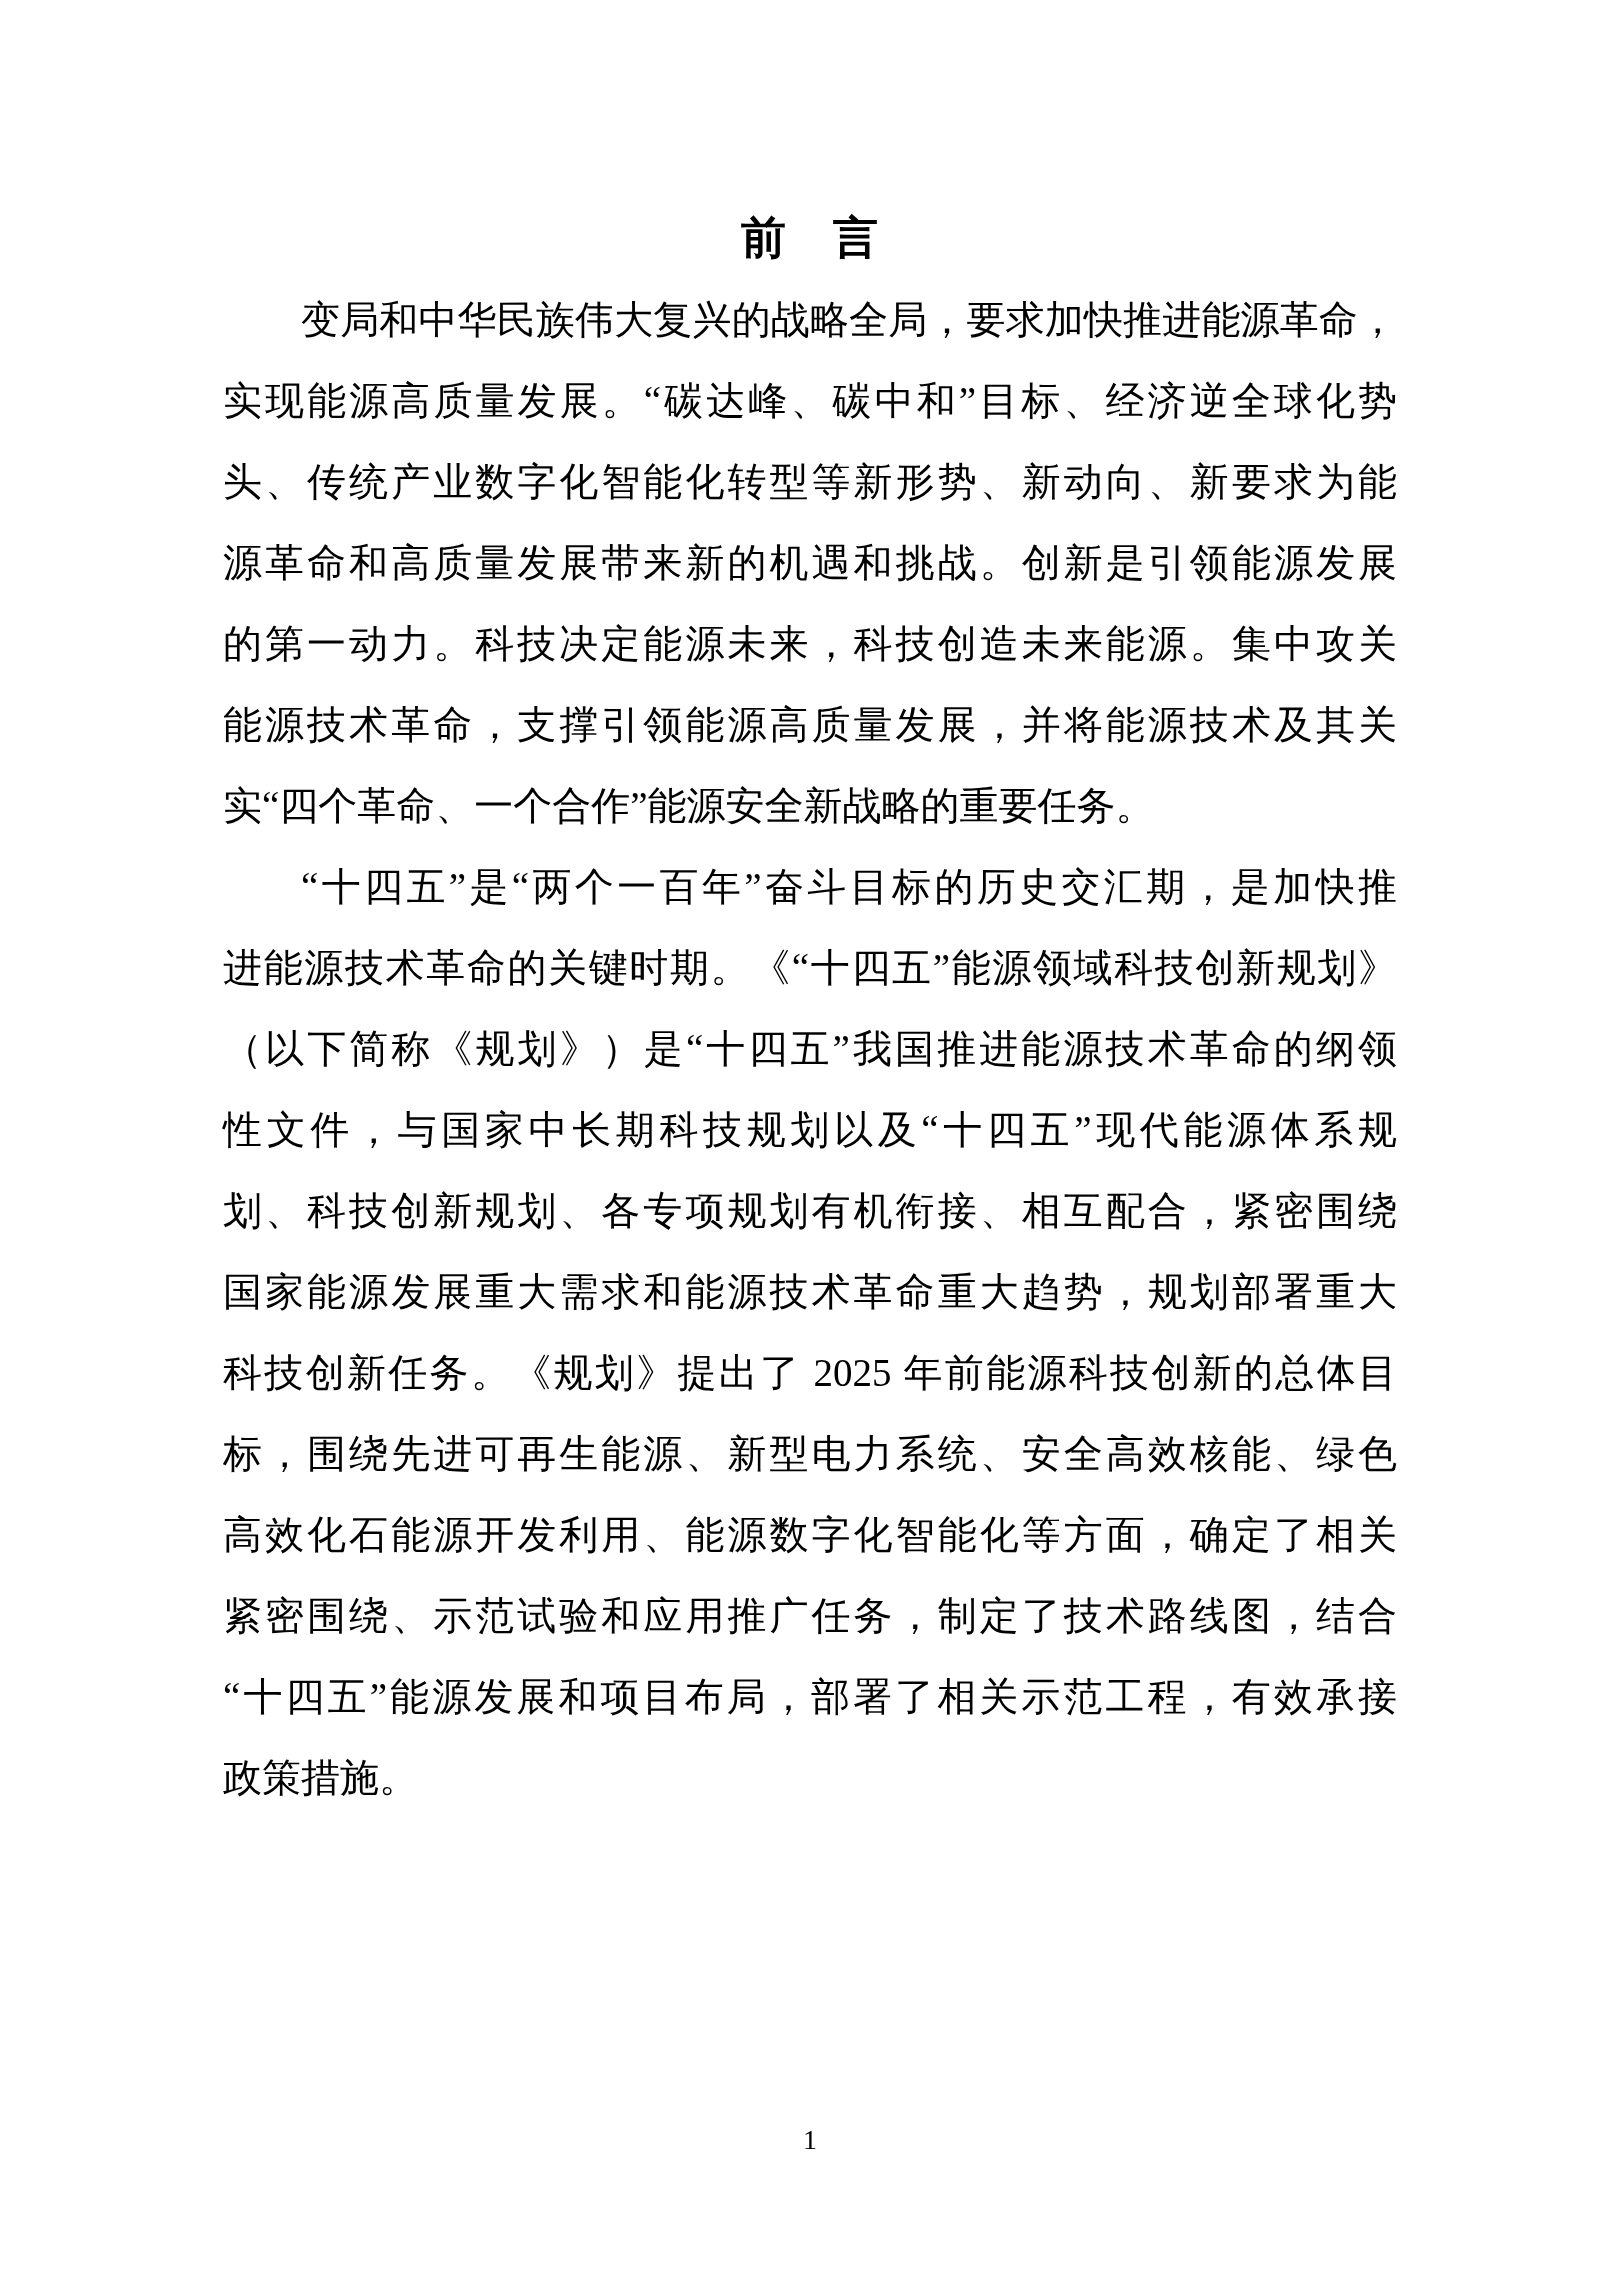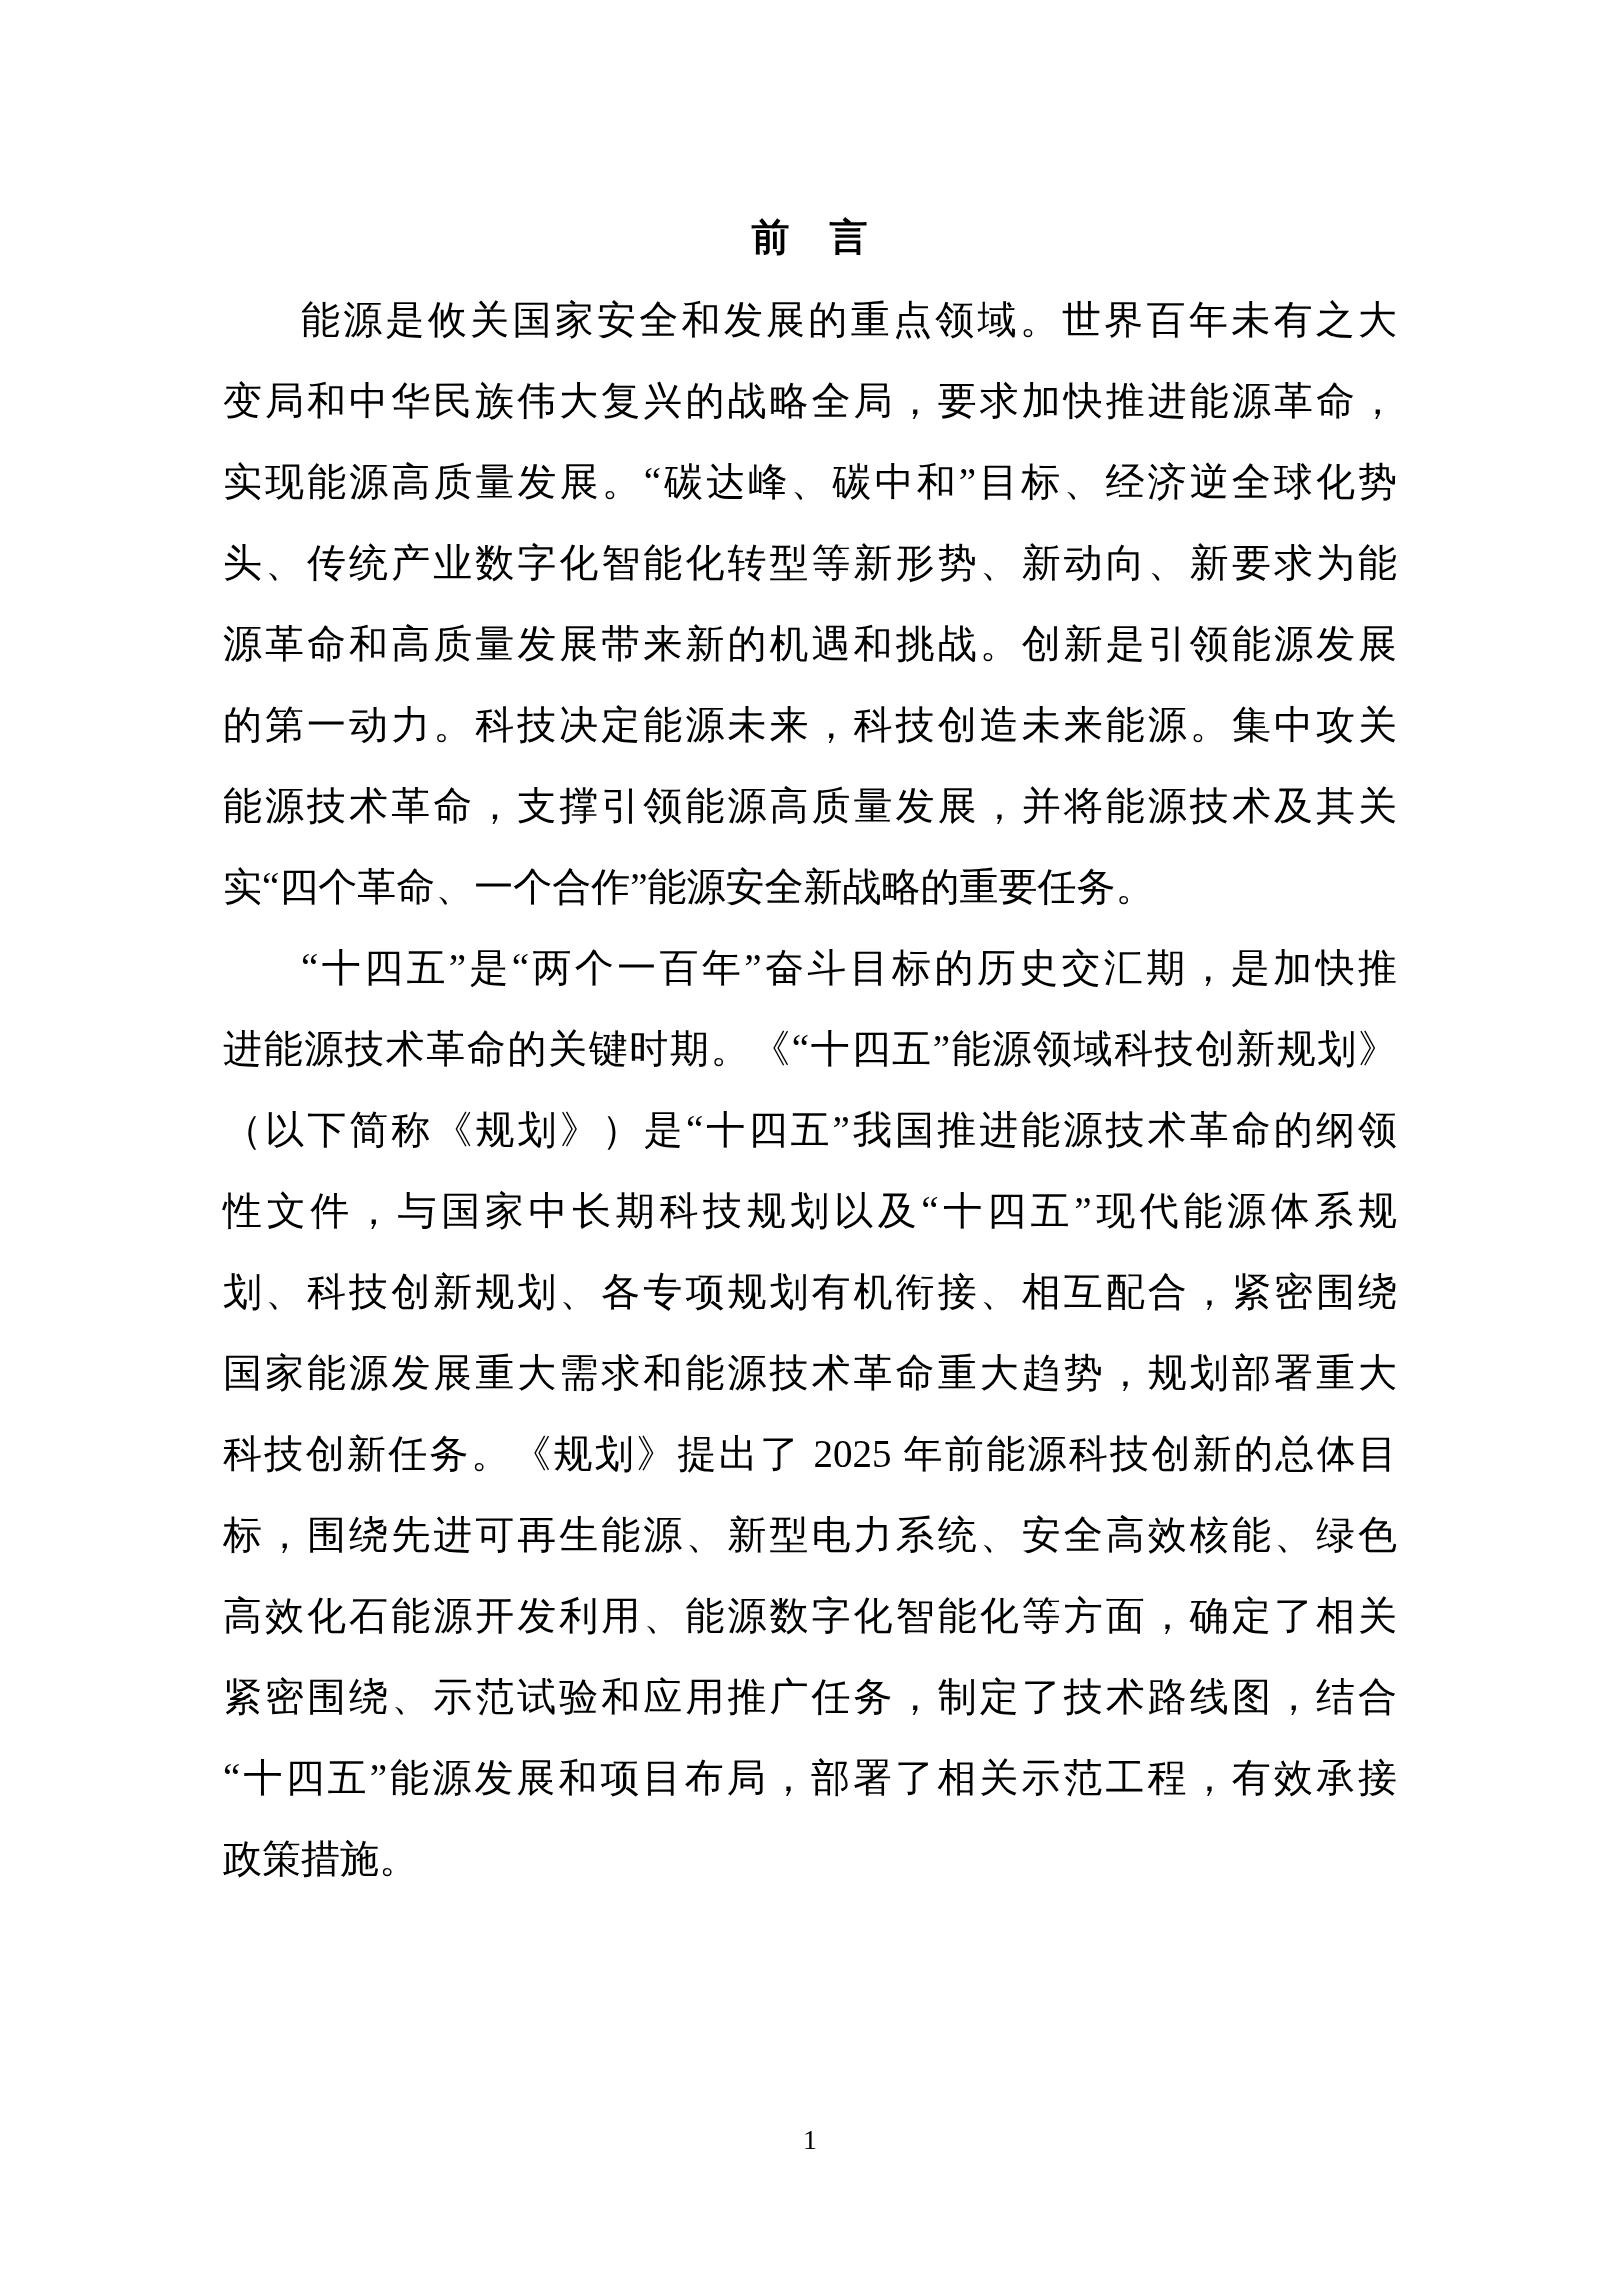--- a/index.html
+++ b/index.html
@@ -17,21 +17,21 @@
     font-family: "Liberation Serif", "DejaVu Serif", serif;
   }
   .doc-title {
     position: absolute;
     top: 209px;
     left: 0;
     width: 100%;
     text-align: center;
     font-family: "Liberation Sans", "DejaVu Sans", sans-serif;
     font-weight: bold;
-    font-size: 38px;
+    font-size: 45px;
     line-height: 57px;
     letter-spacing: 1px;
     white-space: pre;
   }
   .body-text {
     position: absolute;
     top: 279px;
     left: 223px;
     right: 223px;
     font-size: 39px;
@@ -66,21 +66,20 @@
 </style>
 </head>
 <body>
 
 <div class="page">
 
   <div class="doc-title">前　言</div>
 
   <div class="body-text">
     <div class="paragraph">
-        <div class="line">能源是攸关国家安全和发展的重点领域。世界百年未有之大</div>
         <div class="line">变局和中华民族伟大复兴的战略全局，要求加快推进能源革命，</div>
         <div class="line">实现能源高质量发展。“碳达峰、碳中和”目标、经济逆全球化势</div>
         <div class="line">头、传统产业数字化智能化转型等新形势、新动向、新要求为能</div>
         <div class="line">源革命和高质量发展带来新的机遇和挑战。创新是引领能源发展</div>
         <div class="line">的第一动力。科技决定能源未来，科技创造未来能源。集中攻关</div>
         <div class="line">能源技术革命，支撑引领能源高质量发展，并将能源技术及其关</div>
         <div class="line">实“四个革命、一个合作”能源安全新战略的重要任务。</div>
       </div>
     <div class="paragraph">
         <div class="line">“十四五”是“两个一百年”奋斗目标的历史交汇期，是加快推</div>

